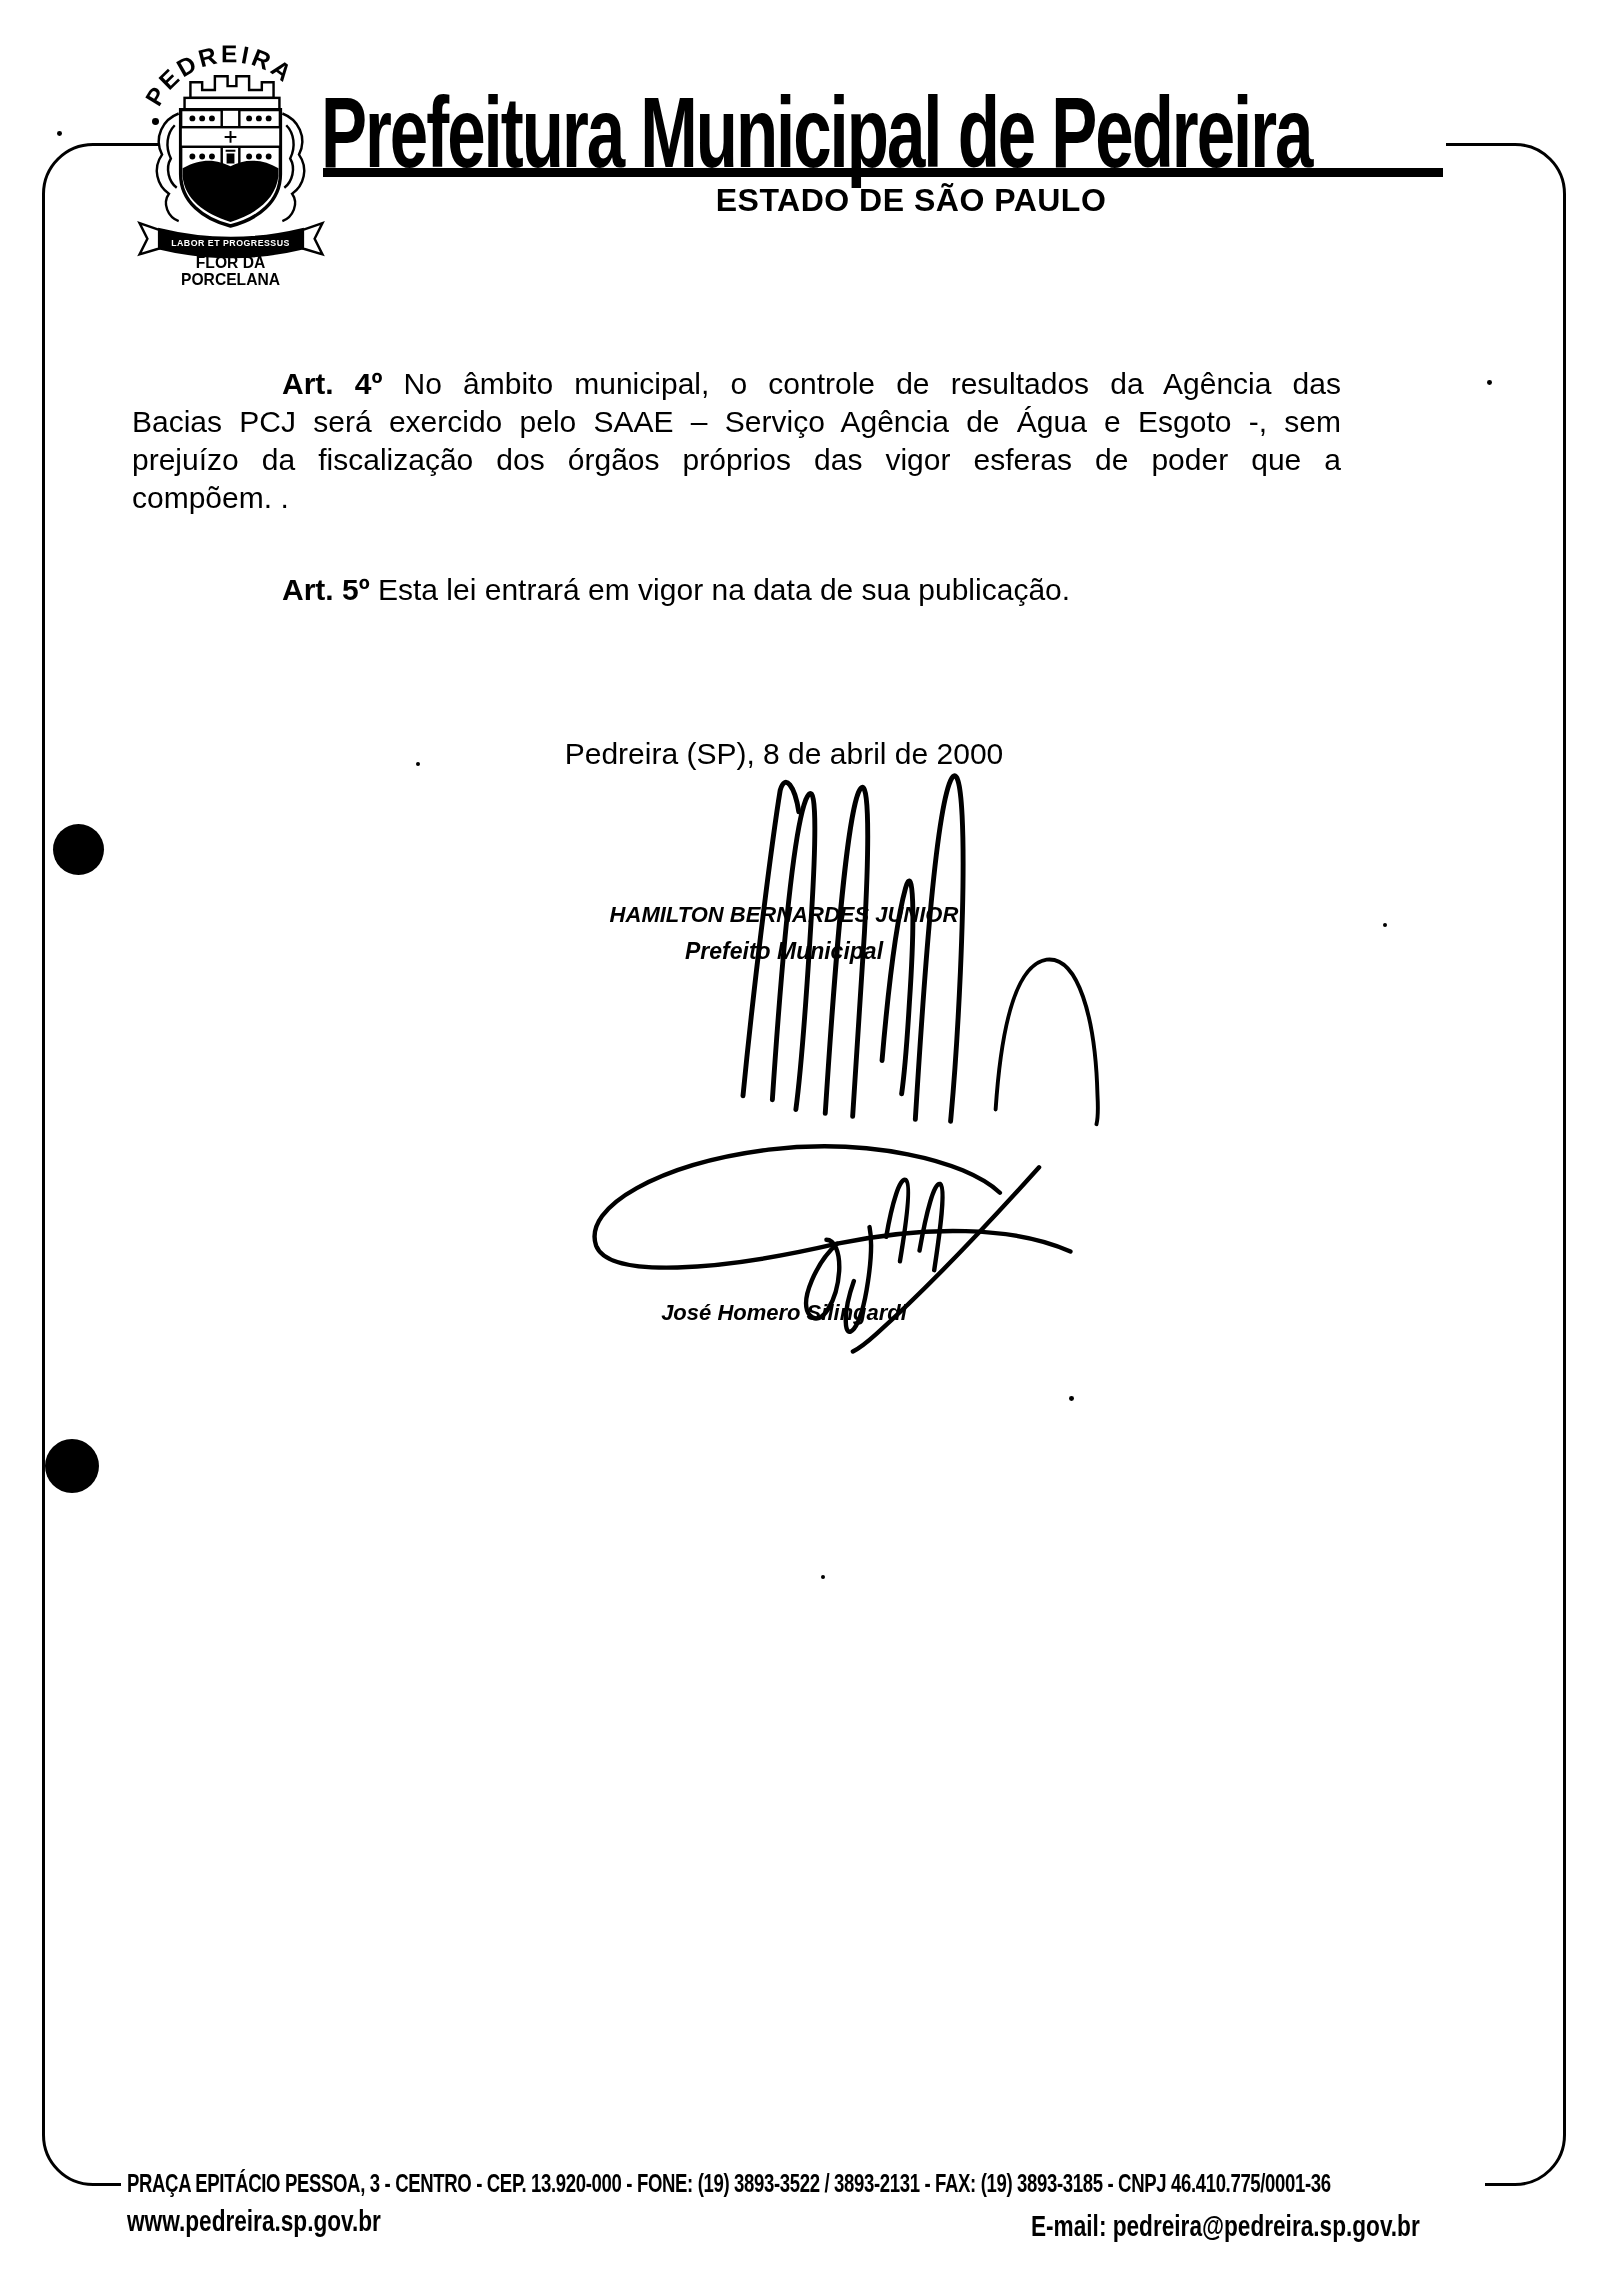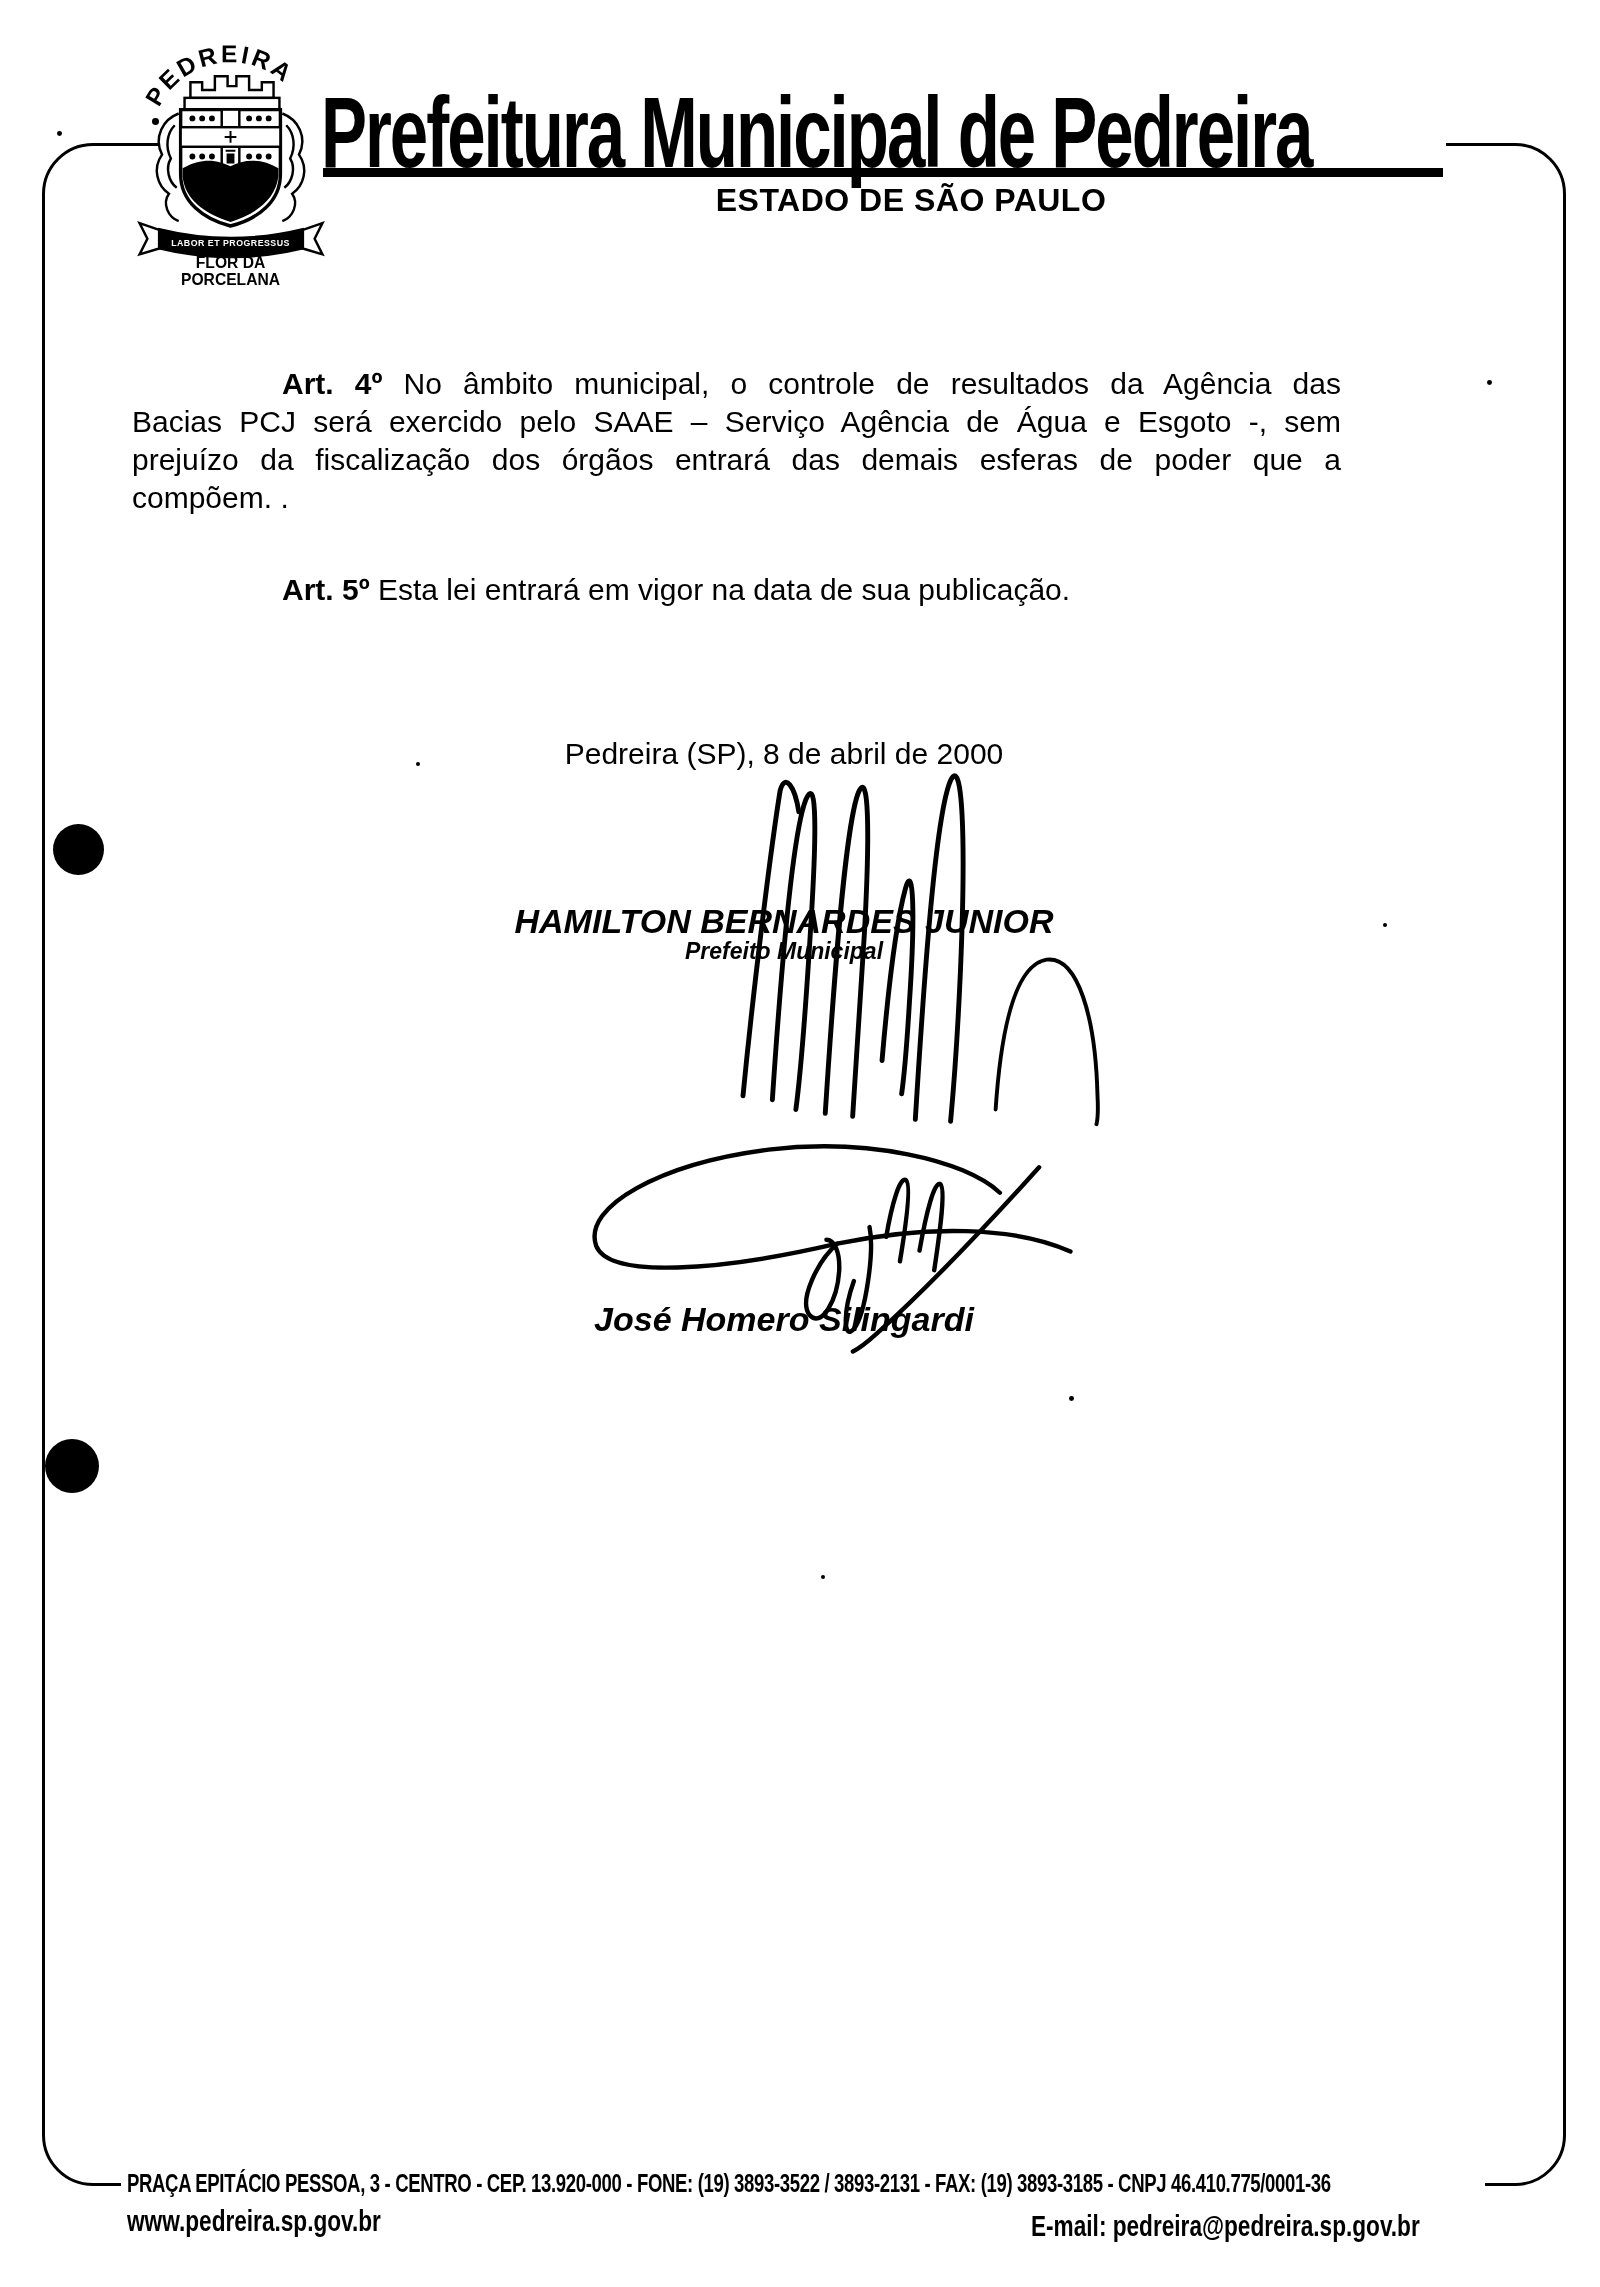--- a/index.html
+++ b/index.html
@@ -34,21 +34,21 @@
   }
   
   .para{position:absolute;left:132px;width:1209px;font-size:30px;line-height:38px;}
   .jline{text-align:justify;text-align-last:justify;}
   .indent{padding-left:150px;}
   .art4{top:365px;}
   .art5{top:571px;}
   .pub{top:1078px;font-size:28px;line-height:37px;font-style:italic;}
   .centerband{position:absolute;left:132px;width:1304px;text-align:center;}
   .dateline{top:737px;font-size:30px;}
-  .signame{font-weight:bold;font-style:italic;font-size:34px;}
+  .signame{font-weight:bold;font-style:italic;font-size:22px;}
   .sig1name{top:902px;}
   .sig1role{top:938px;font-size:23px;}
   .sig2name{top:1300px;}
   .sig2role{top:1336px;}
   .sig-svg{position:absolute;}
   .sig1{left:686px;top:755px;}
   .sig2{left:541px;top:1132px;}
   
   .footer-line1{
     position:absolute;left:127px;top:2168px;font-size:26.5px;font-weight:bold;
@@ -141,21 +141,21 @@
   <div class="title">Prefeitura Municipal de Pedreira</div>
   <div class="title-underline"></div>
   <div class="subtitle">ESTADO DE SÃO PAULO</div>
 
   <div class="para art4">
     <div class="jline indent">
       <span style="font-weight:bold">Art. 4º</span>
       <span>No âmbito municipal, o controle de resultados da Agência das</span>
     </div>
     <div class="jline">Bacias PCJ será exercido pelo SAAE – Serviço Agência de Água e Esgoto -, sem</div>
-    <div class="jline">prejuízo da fiscalização dos órgãos entrará das demais esferas de poder que a</div>
+    <div class="jline">prejuízo da fiscalização dos órgãos próprios das vigor esferas de poder que a</div>
     <div>compõem. .</div>
   </div>
 
   <div class="para art5">
     <div class="indent">
       <span style="font-weight:bold">Art. 5º</span>
       <span>Esta lei entrará em vigor na data de sua publicação.</span>
     </div>
   </div>
 

